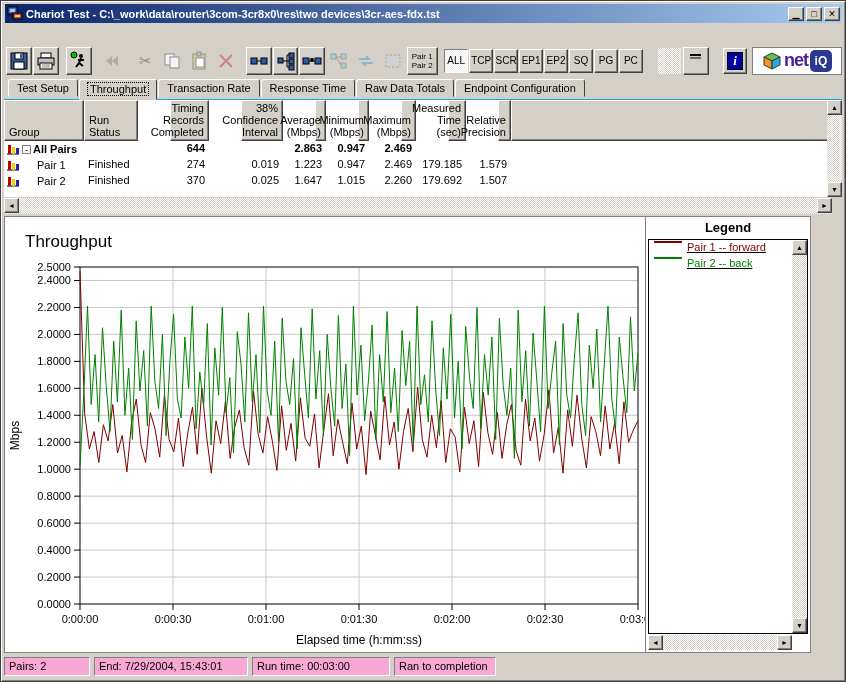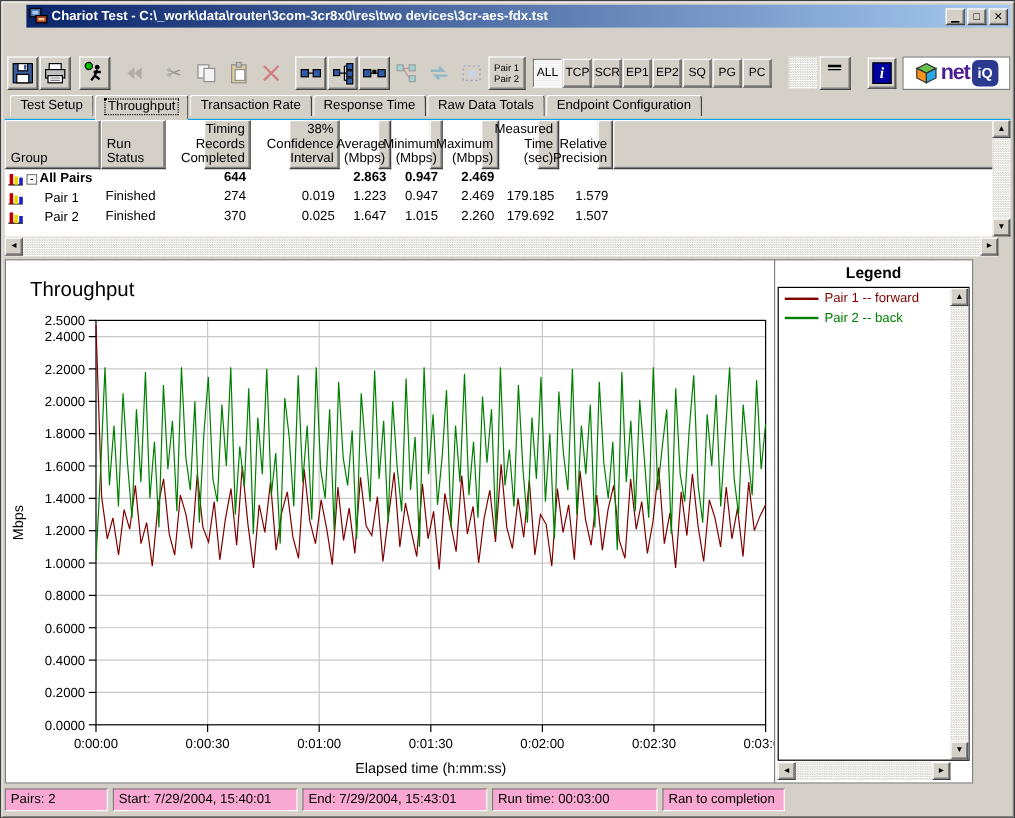--- a/index.html
+++ b/index.html
@@ -6,21 +6,21 @@
   html,body { width:846px; height:682px; font-family:"Liberation Sans", sans-serif; font-size:11px; background:#d4d0c8; overflow:hidden; }
   .window { position:relative; width:846px; height:682px; background:#d4d0c8;
     border:1px solid #404040; box-shadow: inset 1px 1px 0 #fff, inset -1px -1px 0 #808080; }
 
   
   .raised  { background:#d4d0c8; border:1px solid; border-color:#fff #404040 #404040 #fff; box-shadow: inset -1px -1px 0 #808080, inset 1px 1px 0 #d4d0c8; }
   .sunken  { border:1px solid; border-color:#808080 #fff #fff #808080; }
   .dither  { background-color:#fff; background-image: conic-gradient(#d4d0c8 25%, rgba(0,0,0,0) 0 50%, #d4d0c8 0 75%, rgba(0,0,0,0) 0); background-size:2px 2px; }
 
   
-  .titlebar { position:absolute; left:21px; top:3px; right:3px; height:19px;
+  .titlebar { position:absolute; left:4px; top:3px; right:3px; height:19px;
     background: linear-gradient(to right,#0a246a,#a6caf0); display:flex; align-items:center; padding:0 2px; }
   .titlebar .ticon { width:16px; height:15px; margin-right:3px; }
   .titlebar .ttext { color:#fff; font-weight:bold; font-size:11px; white-space:nowrap; overflow:hidden; flex:1; }
   .tbtns { display:flex; gap:2px; }
   .tbtn { width:16px; height:14px; font-size:9px; line-height:12px; text-align:center; color:#000; cursor:default; }
 
   
   .menubar { position:absolute; left:3px; top:23px; right:3px; height:19px; display:flex; align-items:center; }
   .menuitem { padding:2px 7px; }
   .menuitem::first-letter { text-decoration:underline; }
@@ -64,21 +64,21 @@
   .vscroll { position:absolute; right:3px; top:99px; width:15px; height:97px; }
   .hscroll { position:absolute; left:3px; top:197px; width:828px; height:16px; }
   .sb-btn { position:absolute; width:15px; height:15px; display:flex; align-items:center; justify-content:center; font-size:7px; color:#000; }
 
   
   .chart-panel { position:absolute; left:3px; top:215px; width:670px; height:437px; background:#fff; border:1px solid #808080; }
   .legend-panel { position:absolute; left:644px; top:215px; width:166px; height:437px; background:#fff; border:1px solid #808080; }
   .legend-title { text-align:center; font-weight:bold; font-size:13px; padding-top:3px; height:20px; }
   .legend-list { position:absolute; left:2px; top:22px; right:2px; bottom:18px; border:1px solid #000; background:#fff; }
   .legend-entries { position:absolute; left:0; top:1px; right:16px; }
-  .lg-row { display:flex; align-items:center; height:16px; padding-left:5px; gap:5px; }
+  .lg-row { display:flex; height:16px; padding-left:5px; gap:5px;text-decoration:underline; }
   .lg-swatch { width:28px; height:0; border-top:2px solid #000; flex:0 0 auto; }
   .lg-vscroll { position:absolute; right:0; top:0; bottom:0; width:15px; }
   .lg-hscroll { position:absolute; left:2px; bottom:2px; width:144px; height:15px; }
 
   
   .statusbar { position:absolute; left:3px; bottom:3px; right:3px; height:24px; display:flex; align-items:center; gap:4px; padding:2px 0; }
   .sfield { height:19px; line-height:17px; padding:0 4px; background:#f9a8d4; white-space:nowrap; overflow:hidden; }
 
   svg text { font-family:"Liberation Sans", sans-serif; }
 </style>
@@ -437,19 +437,18 @@
       </div>
     </div>
     <div class="lg-hscroll dither">
       <span class="sb-btn raised" style="left:0; top:0;">◄</span>
       <span class="sb-btn raised" style="right:0; top:0;">►</span>
     </div>
   </div>
 
   <div class="statusbar">
     <span class="sfield sunken" style="width:86px;">Pairs: 2</span>
-    <span class="sfield sunken" style="width:154px;">Start: 7/29/2004, 15:40:01</span>
     <span class="sfield sunken" style="width:154px;">End: 7/29/2004, 15:43:01</span>
     <span class="sfield sunken" style="width:138px;">Run time: 00:03:00</span>
     <span class="sfield sunken" style="width:102px;">Ran to completion</span>
   </div>
 
 </div>
 
 </body></html>

